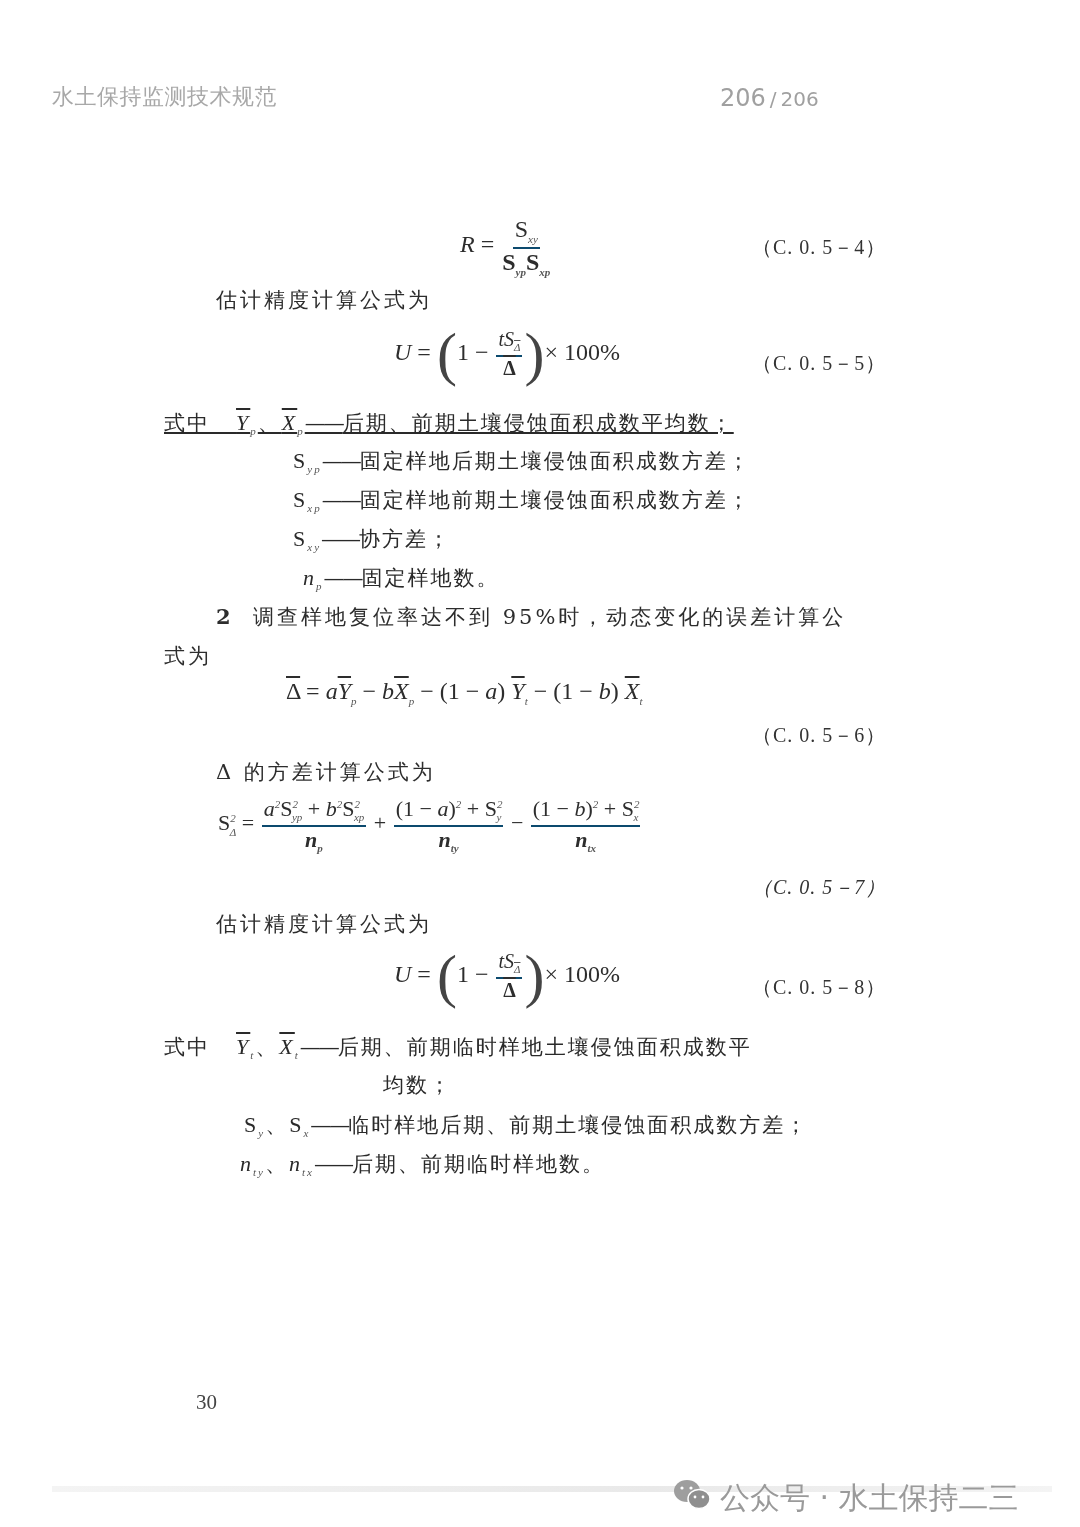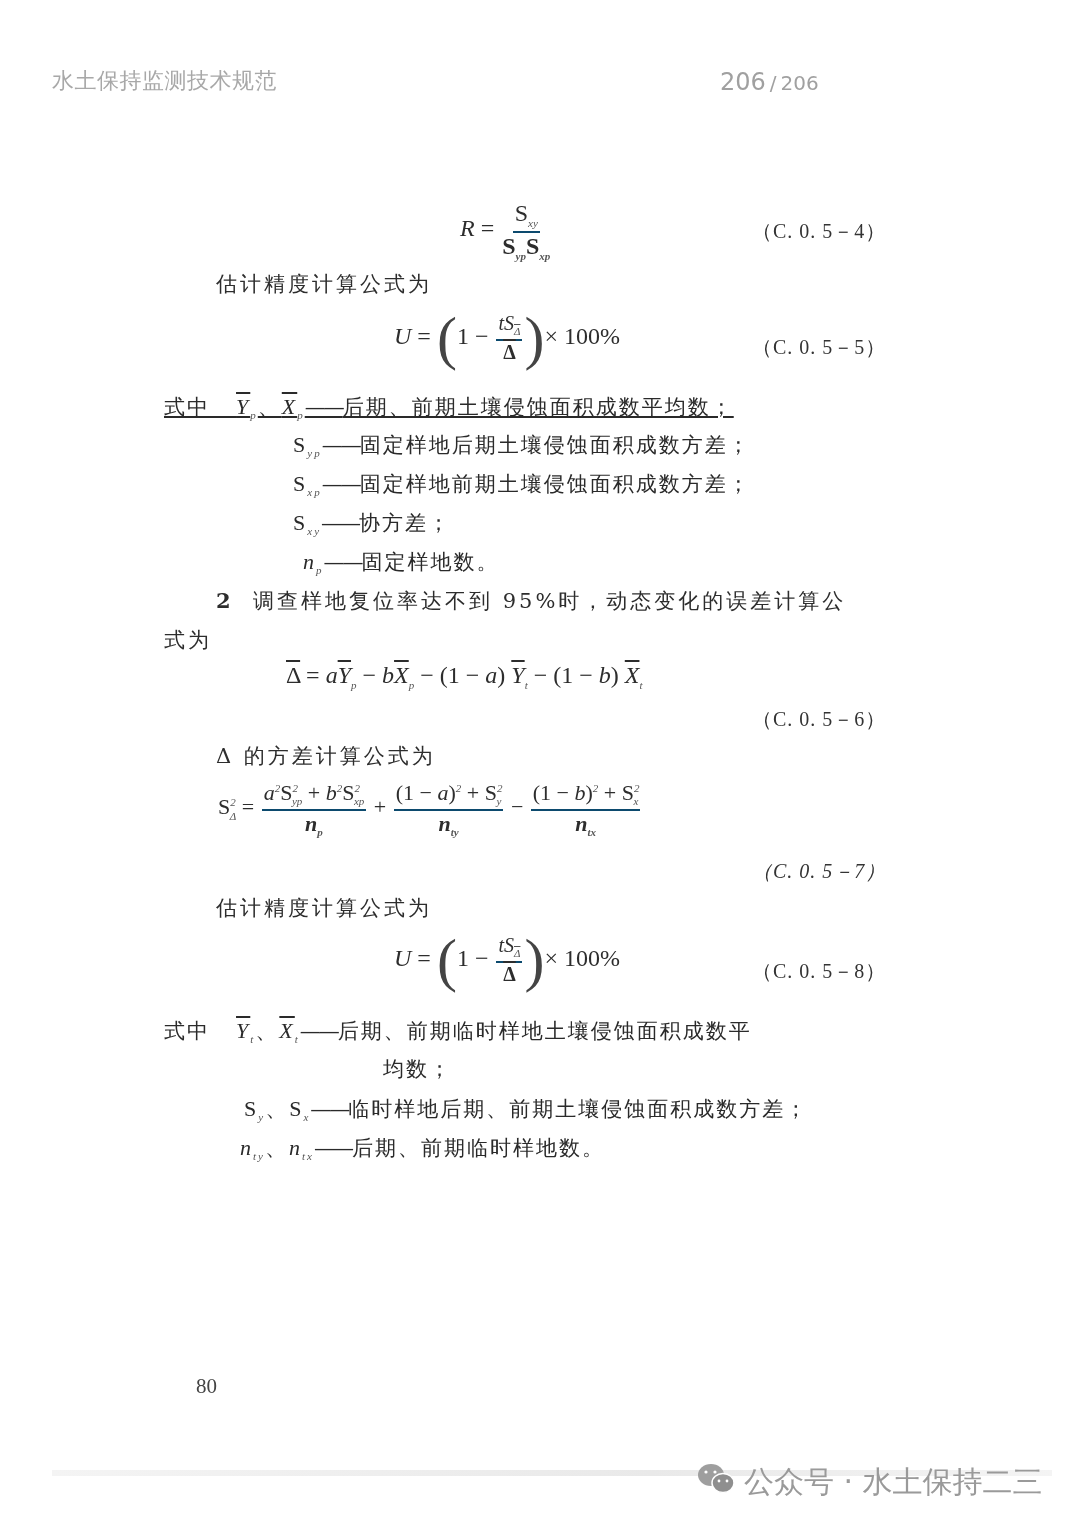--- a/index.html
+++ b/index.html
@@ -1,18 +1,18 @@
 <!DOCTYPE html>
 <html><head>
 <meta charset="utf-8">
 <style>
   html, body { margin:0; padding:0; background:#ffffff; }
   body { width:1080px; height:1527px; position:relative; overflow:hidden;
          font-family:"DejaVu Serif","Liberation Serif",serif; color:#2a2a2a; }
-  .abs { position:absolute; }
+  .abs { position:absolute;margin-top:16px; }
   .hdr-title { left:52px; top:66px; font-family:"DejaVu Sans","Liberation Sans",sans-serif;
                font-size:22px; color:#a8a8a8; letter-spacing:0.5px; }
   .hdr-page { left:720px; top:68px; font-family:"DejaVu Sans","Liberation Sans",sans-serif;
               color:#a0a0a0; }
   .hdr-page .cur { font-size:24px; }
   .hdr-page .sep { font-size:20px; margin:0 4px; }
   .hdr-page .tot { font-size:20px; }
 
   .txt { font-size:21px; letter-spacing:3px; color:#2d2d2d; }
   .eqno { font-family:"Liberation Serif","DejaVu Serif",serif; font-size:20px; letter-spacing:1px; color:#333; }
@@ -24,21 +24,21 @@
   .frac .num { padding:0 2px 2px 2px; border-bottom:2px solid #0c4a6e; }
   .frac .den { padding-top:0;font-weight:bold; }
   .paren { font-size:60px; font-weight:100; vertical-align:middle; line-height:1; color:#444; }
 
   .def-row { font-size:21px; letter-spacing:2px; white-space:nowrap; }
   .def-row .sym { font-family:"Liberation Serif","DejaVu Serif",serif; font-size:22px; }
   .dash { letter-spacing:-2px; }
 
   .pagenum { left:196px; top:1374px; font-family:"Liberation Serif","DejaVu Serif",serif; font-size:21px; color:#444; }
   .footline { left:52px; top:1470px; width:1000px; height:6px; background:linear-gradient(to right,#f4f4f4,#e9e9e9 60%,#f4f4f4); }
-  .watermark { left:696px; top:1462px; display:flex; align-items:center; gap:8px;
+  .watermark { left:672px; top:1462px; display:flex; align-items:center; gap:8px;
                font-family:"DejaVu Sans","Liberation Sans",sans-serif; font-size:30px; color:#9a9a9a; }
 </style>
 </head>
 <body>
 
 <div class="abs hdr-title">水土保持监测技术规范</div>
 <div class="abs hdr-page">
   <span class="cur">206</span><span class="sep">/</span><span class="tot">206</span>
 </div>
 
@@ -131,21 +131,21 @@
   <span class="sym"><i class="ol">Y</i><sub>t</sub><span>、</span><i class="ol">X</i><sub>t</sub></span><span class="dash">——</span><span>后期、前期临时样地土壤侵蚀面积成数平</span>
 </div>
 <div class="abs def-row" style="left:383px;top:1055px;">均数；</div>
 <div class="abs def-row" style="left:244px;top:1094px;">
   <span class="sym"><span>S</span><sub>y</sub><span>、</span><span>S</span><sub>x</sub></span><span class="dash">——</span><span>临时样地后期、前期土壤侵蚀面积成数方差；</span>
 </div>
 <div class="abs def-row" style="left:240px;top:1133px;">
   <span class="sym"><i>n</i><sub>ty</sub><span>、</span><i>n</i><sub>tx</sub></span><span class="dash">——</span><span>后期、前期临时样地数。</span>
 </div>
 
-<div class="abs pagenum">80</div>
+<div class="abs pagenum">30</div>
 <div class="abs footline"></div>
 <div class="abs watermark">
   <span>
     <svg width="40" height="34" viewBox="0 0 40 34">
       <ellipse cx="15" cy="13" rx="13" ry="11" fill="#9e9e9e"></ellipse>
       <ellipse cx="27" cy="21" rx="11" ry="9.5" fill="#8f8f8f" stroke="#fff" stroke-width="1.5"></ellipse>
       <circle cx="10" cy="10" r="1.6" fill="#fff"></circle>
         <circle cx="19" cy="10" r="1.6" fill="#fff"></circle>
       <circle cx="23" cy="19" r="1.4" fill="#fff"></circle>
         <circle cx="31" cy="19" r="1.4" fill="#fff"></circle>

